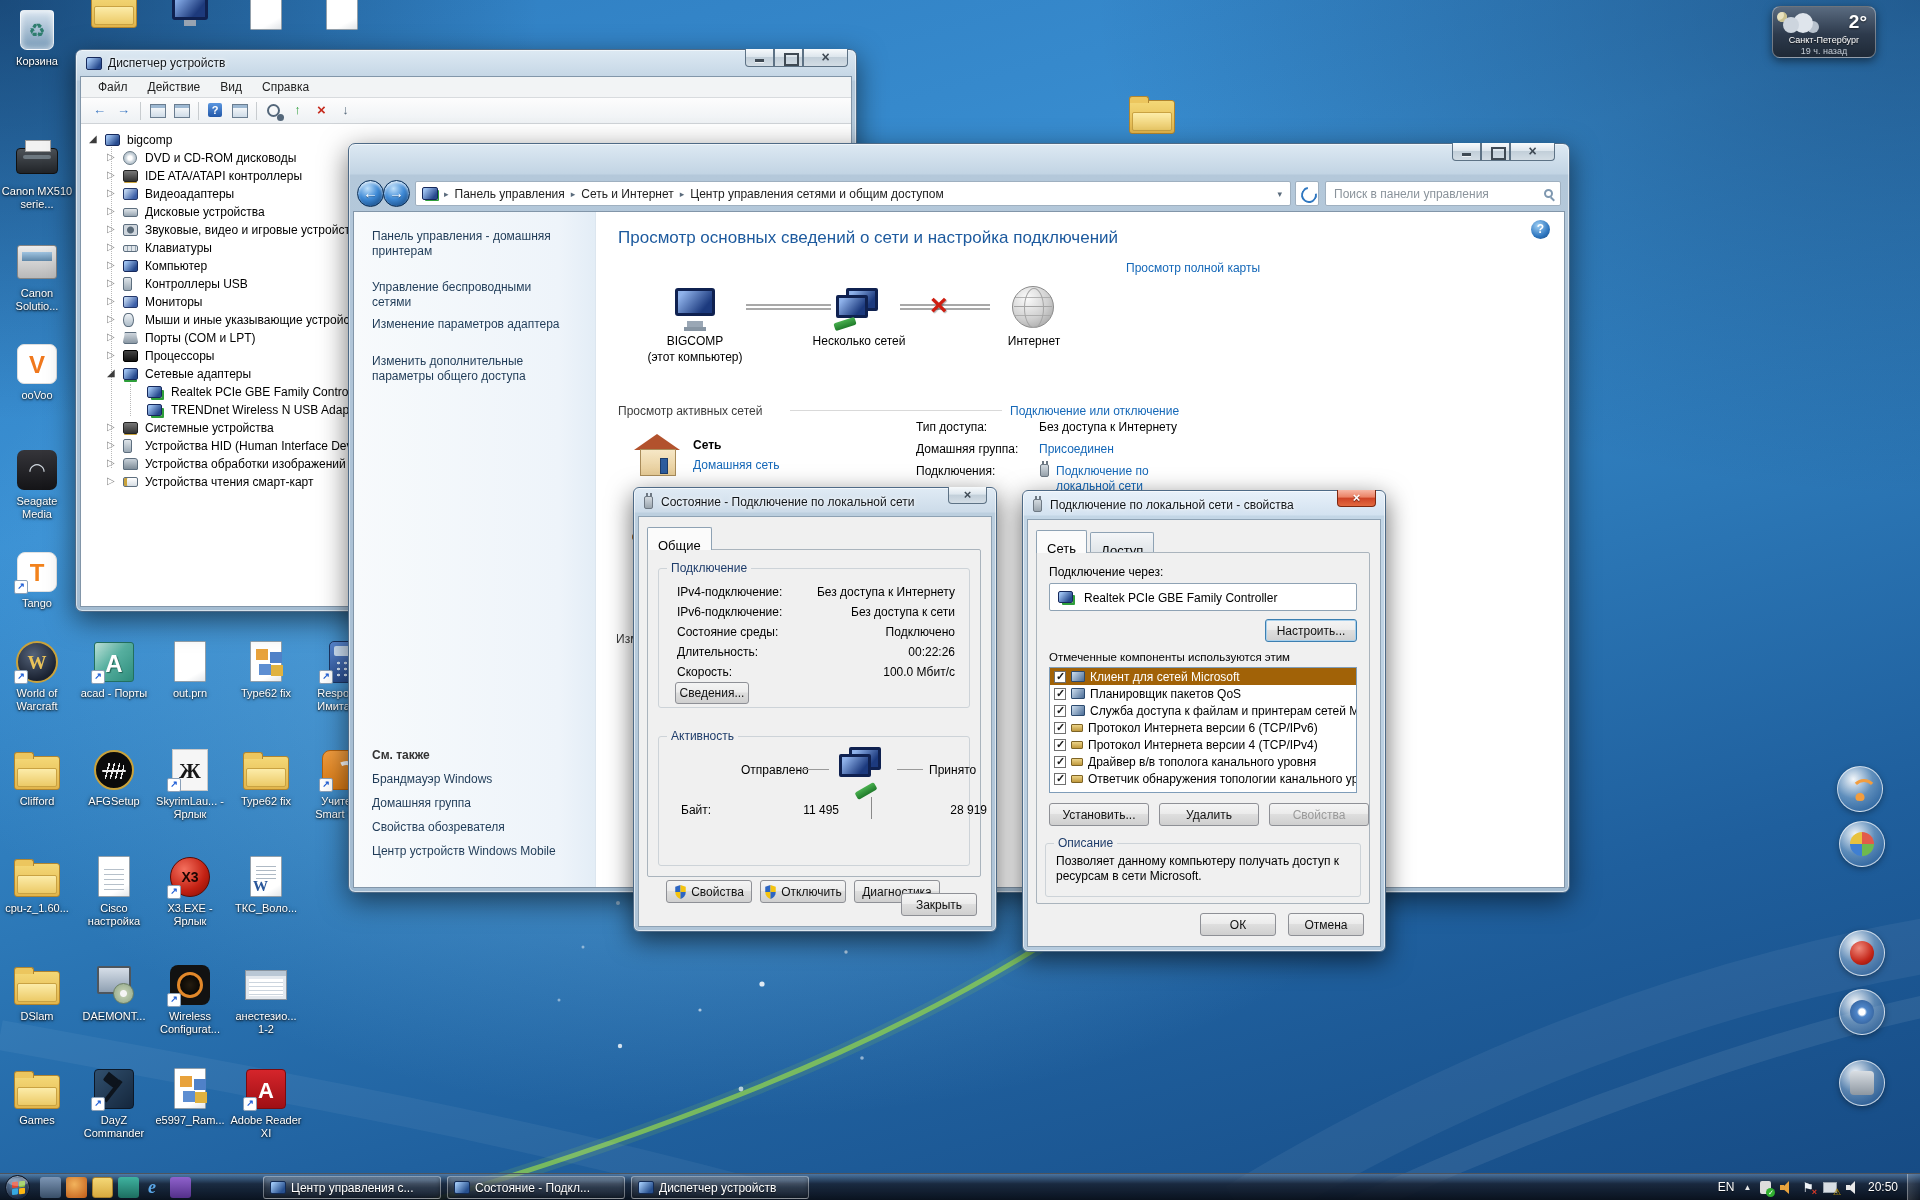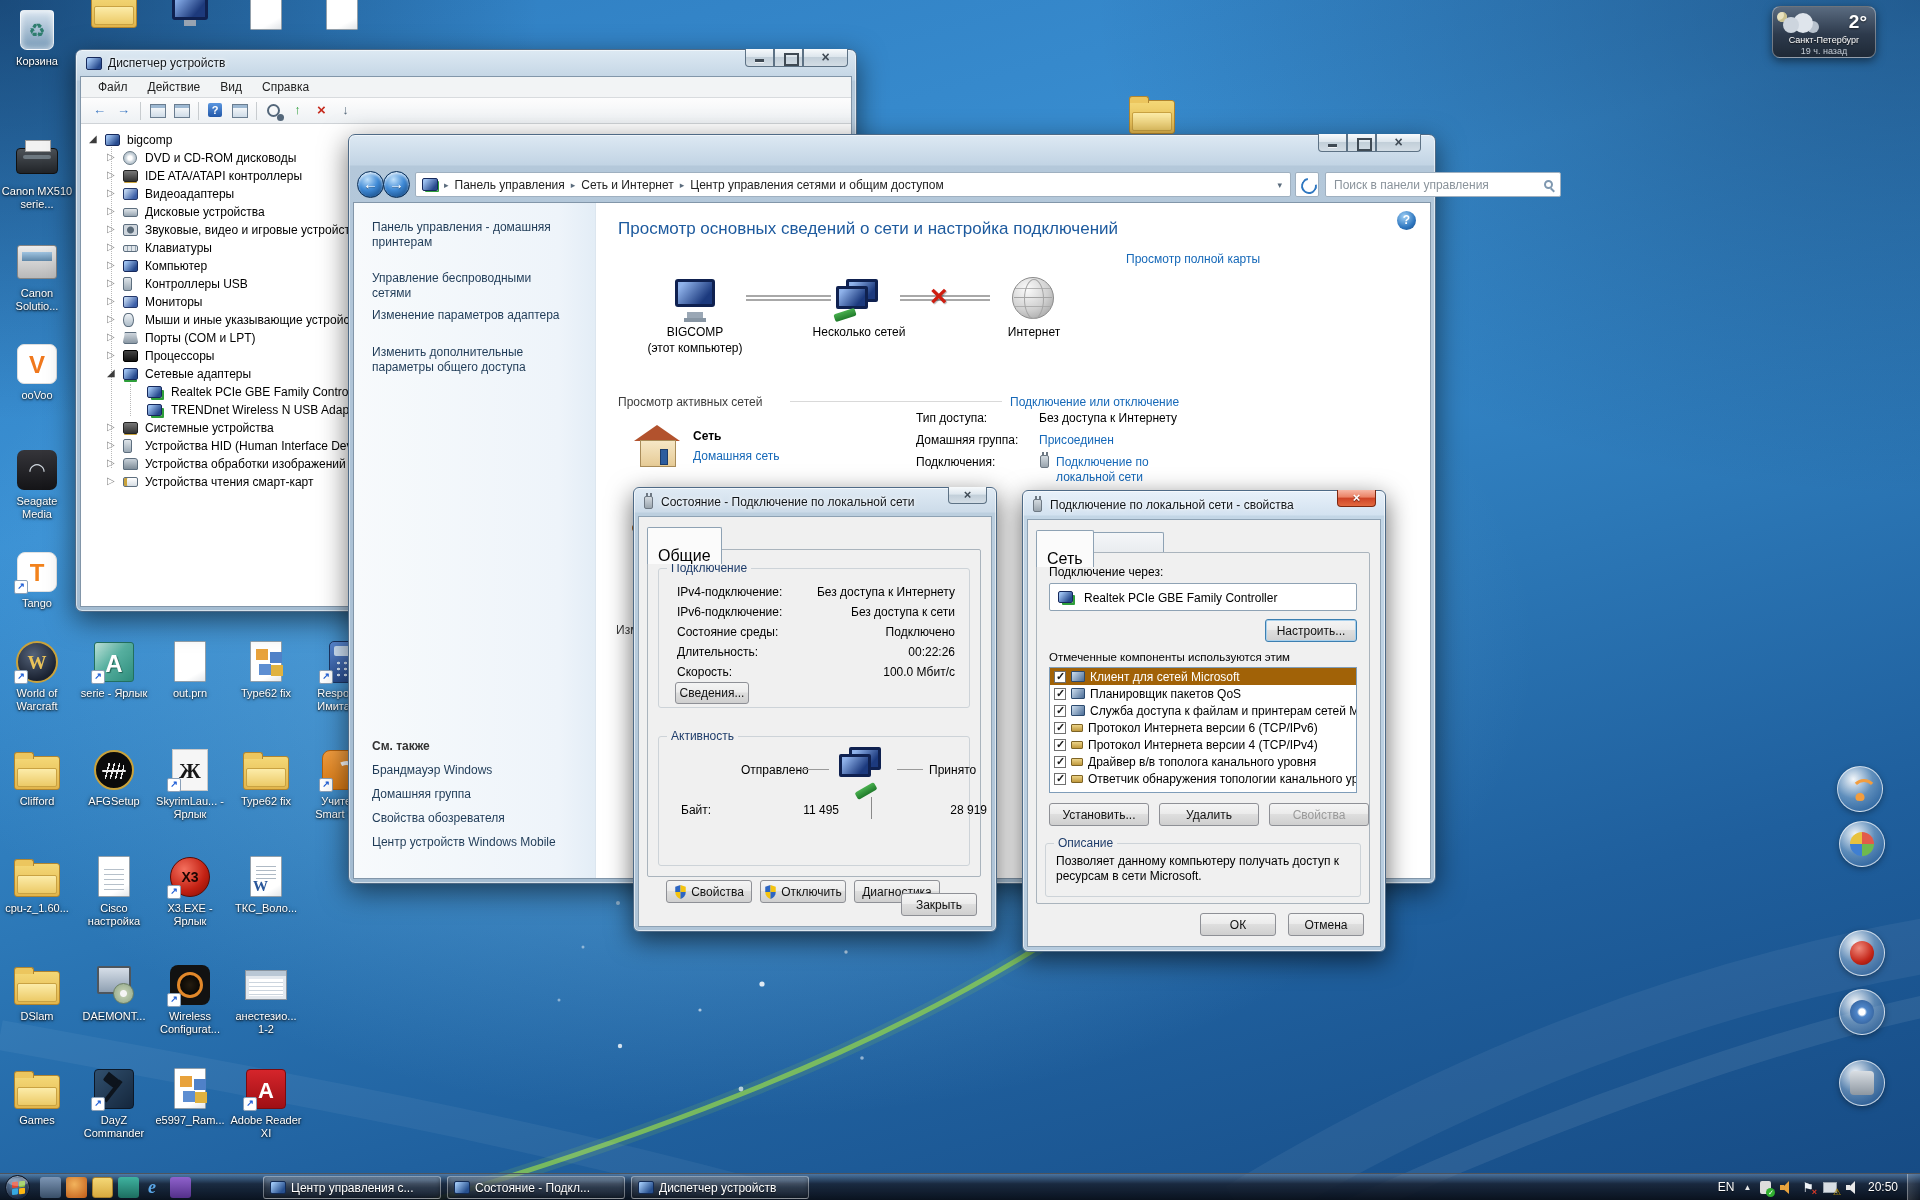--- a/index.html
+++ b/index.html
@@ -165,21 +165,21 @@
 
 .dlg{position:absolute;border:1px solid #4e6a86;border-radius:6px;background:linear-gradient(#e0ebf5,#ccdbe9 24px,#bccfdf 25px,#afc4d7);box-shadow:0 8px 26px rgba(0,0,0,.6),inset 0 0 0 1px rgba(255,255,255,.6)}
 .dlg.active{background:linear-gradient(#e8f1fa,#d3e2f0 24px,#c3d6e6 25px,#b6cbde)}
 .dlg .dbody{position:absolute;left:4px;right:4px;top:28px;bottom:4px;background:#f0f0f0;border:1px solid #8ea2b4}
 .dtitle{position:absolute;left:27px;top:7px;font-size:12px;color:#101418;text-shadow:0 0 6px #fff,0 0 3px #fff;white-space:nowrap}
 .dico{position:absolute;left:10px;top:8px}
 .xbtn{position:absolute;top:-1px;right:9px;width:39px;height:17px;border:1px solid #5d7285;border-top:none;border-radius:0 0 4px 4px;background:linear-gradient(#f7fafc,#dde6ed 45%,#c2cfd9 50%,#d3dde5)}
 .xbtn::after{content:"\D7";position:absolute;left:0;right:0;text-align:center;font:bold 13px/15px "Liberation Sans",sans-serif;color:#3f4a54}
 .xbtn.red{background:linear-gradient(#f7b6a4,#ea8165 45%,#ce4326 50%,#e2693f);border-color:#7e2810}
 .xbtn.red::after{color:#fff;text-shadow:0 1px 1px rgba(0,0,0,.5)}
-.tab{position:absolute;height:21px;padding:18px 10px;font-size:16px;line-height:20px;color:#000;border:1px solid #8ea2b4;border-bottom:none;border-radius:2px 2px 0 0;background:linear-gradient(#f4f6f8,#dfe4e8)}
+.tab{position:absolute;height:21px;padding:8px 10px;font-size:13px;line-height:20px;color:#000;border:1px solid #8ea2b4;border-bottom:none;border-radius:2px 2px 0 0;background:linear-gradient(#f4f6f8,#dfe4e8)}
 .tab.on{background:#fbfbfb;height:23px;z-index:2}
 .tpage{position:absolute;border:1px solid #aab4bd;background:#f0f0f0;border-radius:0 2px 2px 2px}
 .grp{position:absolute;border:1px solid #cdd3d8;border-radius:3px}
 .glab{position:absolute;top:-8px;left:8px;background:#f0f0f0;padding:0 4px;font-size:12px;color:#1f3d6b}
 .btn{position:absolute;border:1px solid #8e9096;border-radius:3px;background:linear-gradient(#f4f4f4,#ececec 45%,#dedede 50%,#cfcfcf);font-size:12px;color:#111;text-align:center}
 .btn.focus{border-color:#3c7fb1;box-shadow:0 0 0 1px #a8d0ec inset}
 .btn.dis{color:#9a9a9a}
 .shield{display:inline-block;vertical-align:-3px;margin-right:4px}
 .list{position:absolute;background:#fff;border:1px solid #7f9db9}
 .lrow{position:relative;height:17px;display:flex;align-items:center;gap:5px;padding-left:4px;font-size:12px;color:#000;white-space:nowrap;overflow:hidden}
@@ -327,21 +327,21 @@
     <div class="ic">
         <span class="i-folder"></span>
       </div>
     <div class="lbl">Games</div>
   </div>
 
   <div class="dicon" style="left:78px;top:640px">
     <div class="ic sc">
         <span class="i-acad"></span>
       </div>
-    <div class="lbl">serie - Ярлык</div>
+    <div class="lbl">acad - Порты</div>
   </div>
   <div class="dicon" style="left:78px;top:748px">
     <div class="ic">
         <span class="i-afg"></span>
       </div>
     <div class="lbl">AFGSetup</div>
   </div>
   <div class="dicon" style="left:78px;top:855px">
     <div class="ic">
         <span class="i-page i-lines"></span>
@@ -591,21 +591,21 @@
           </div>
         <div class="trow" style="left:0;top:350px;right:0">
             <span class="texp cl" style="left:26px"></span>
             <span class="t16 tv-card" style="left:42px"></span>
             <span class="tlbl" style="left:64px">Устройства чтения смарт-карт</span>
           </div>
       </div>
     </div>
   </div>
 
-  <div class="w" style="left:348px;top:134px;width:1088px;height:750px;z-index:4">
+  <div class="w" style="left:348px;top:143px;width:1222px;height:750px;z-index:4">
     <div class="capbtns" style="right:14px">
       <div class="cb cb-min"></div>
       <div class="cb cb-max"></div>
       <div class="cb cb-x"></div>
     </div>
     <div class="orb b" style="left:8px;top:36px"></div>
     <div class="orb f" style="left:34px;top:36px"></div>
     <div class="addr" style="left:66px;top:37px;width:876px">
       <span class="bico"></span>
       <span class="bsep"></span>

